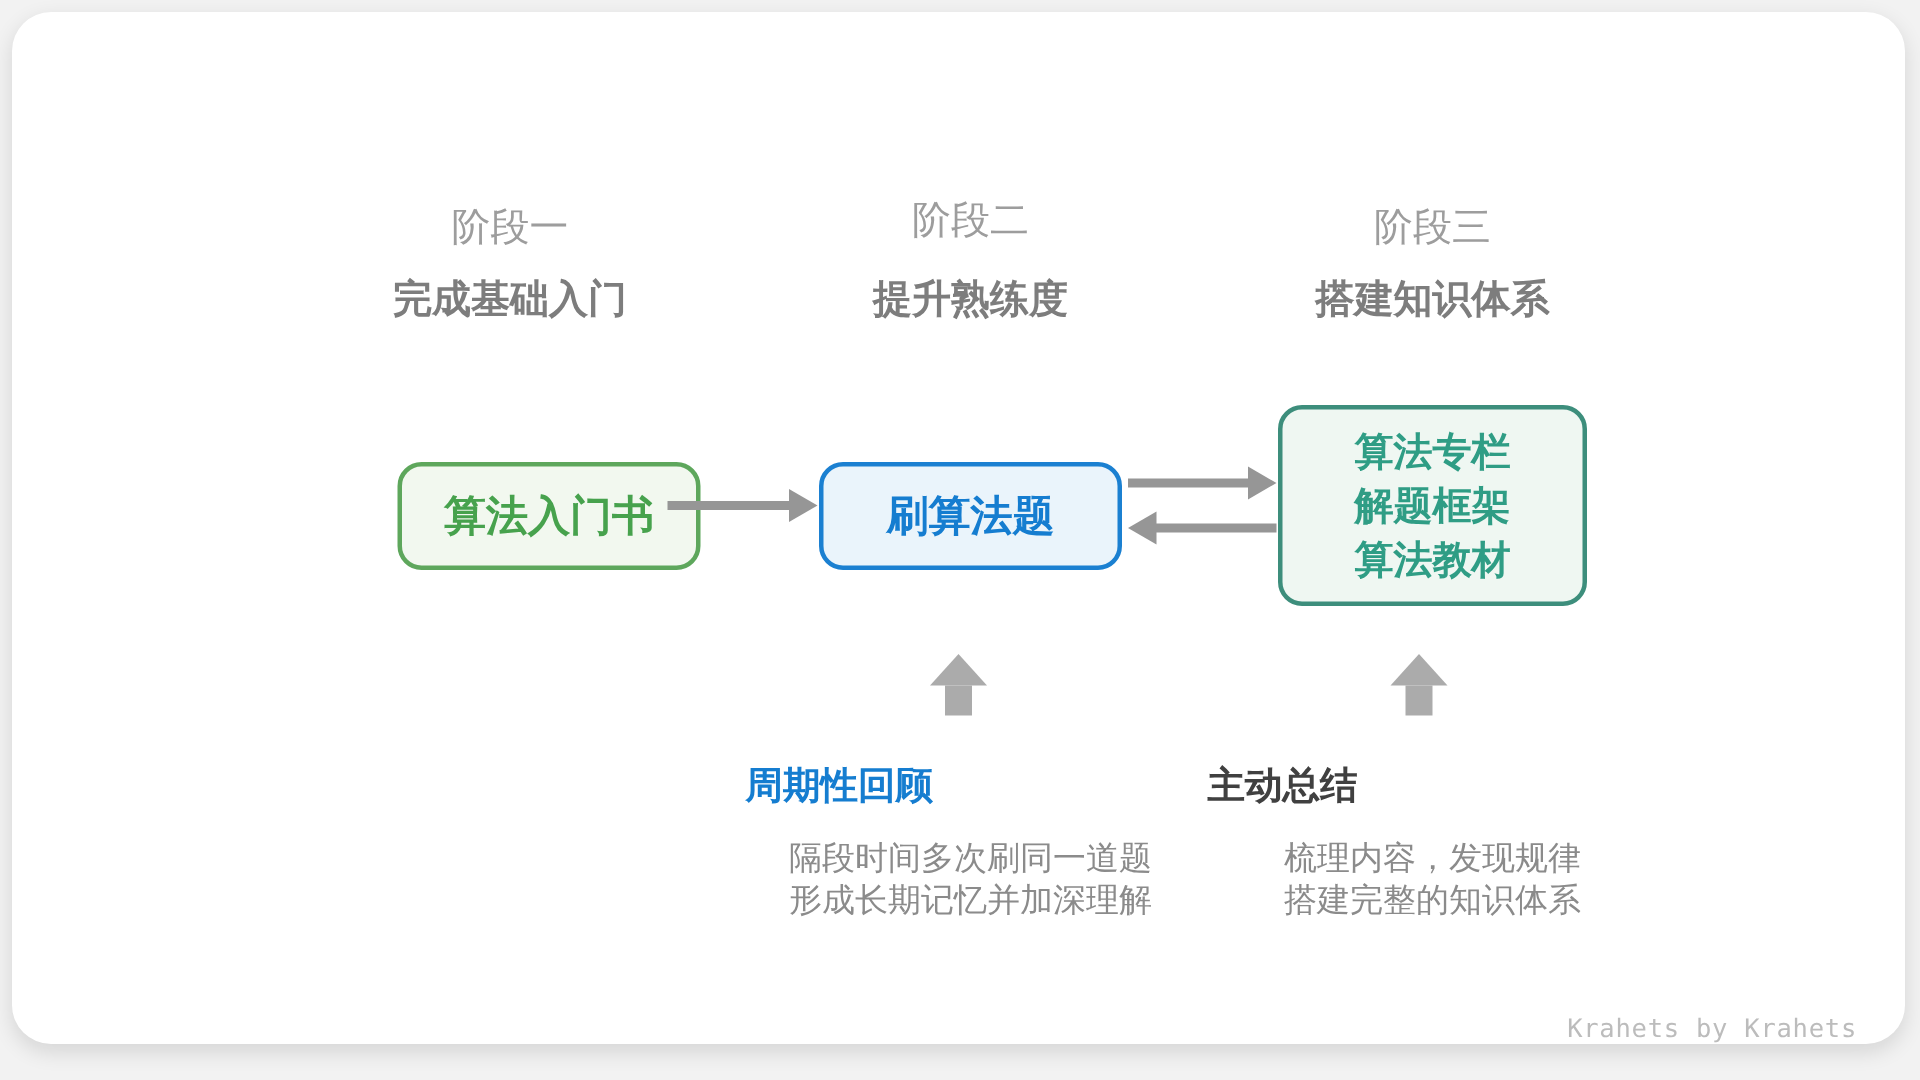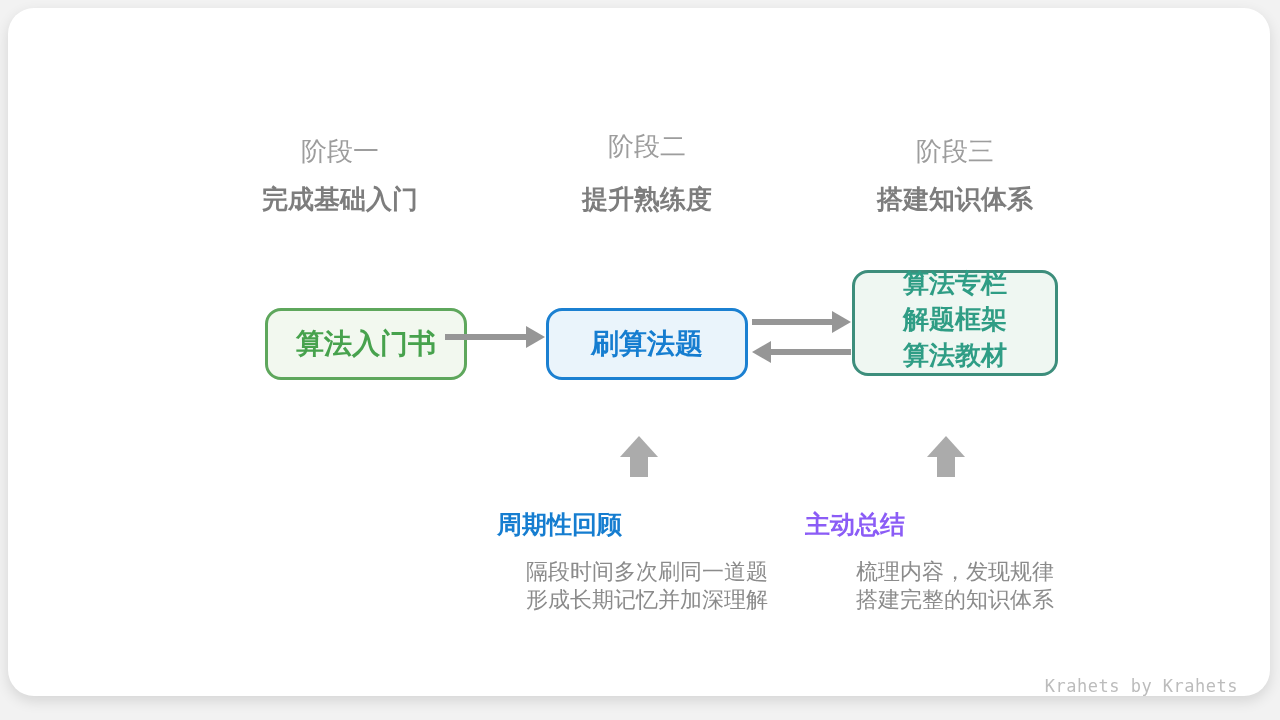--- a/index.html
+++ b/index.html
@@ -65,21 +65,21 @@
     border-right: 19px solid transparent;
     border-bottom: 21px solid #ababab;
   }
   .up-arrow .stem { width: 18px; height: 20px; background: #ababab; }
 
   
   .ann-title {
     font-size: 25px; font-weight: bold; line-height: 28px;
   }
   .ann-title.blue { color: #157dd0; }
-  .ann-title.teal { color: #8b5cf6; }
+  .ann-title.teal { color: #404040; }
   .ann-desc {
     font-size: 22px; color: #8b8b8b; text-align: center; line-height: 28px;
   }
 
   .credit {
     font-family: "DejaVu Sans Mono", "Liberation Mono", monospace;
     font-size: 17px; color: #bcbcbc; text-align: right;
     letter-spacing: 0.5px;
   }
 </style>
@@ -99,21 +99,21 @@
     <div class="abs stage-subtitle" style="left:844px; top:176px; width:206px;">搭建知识体系</div>
 
     <div class="abs node node-green" style="left:231px; top:300px; width:202px; height:72px;">
       <span class="node-line">算法入门书</span>
     </div>
 
     <div class="abs node node-blue" style="left:538px; top:300px; width:202px; height:72px;">
       <span class="node-line">刷算法题</span>
     </div>
 
-    <div class="abs node node-teal" style="left:844px; top:262px; width:206px; height:106px;justify-content:flex-end;">
+    <div class="abs node node-teal" style="left:844px; top:262px; width:206px; height:134px;">
       <span class="node-line">算法专栏</span>
       <span class="node-line">解题框架</span>
       <span class="node-line">算法教材</span>
     </div>
 
     <div class="abs h-arrow right" style="left:437px; top:318px; width:100px;">
       <div class="shaft"></div>
       <div class="head"></div>
     </div>
 

